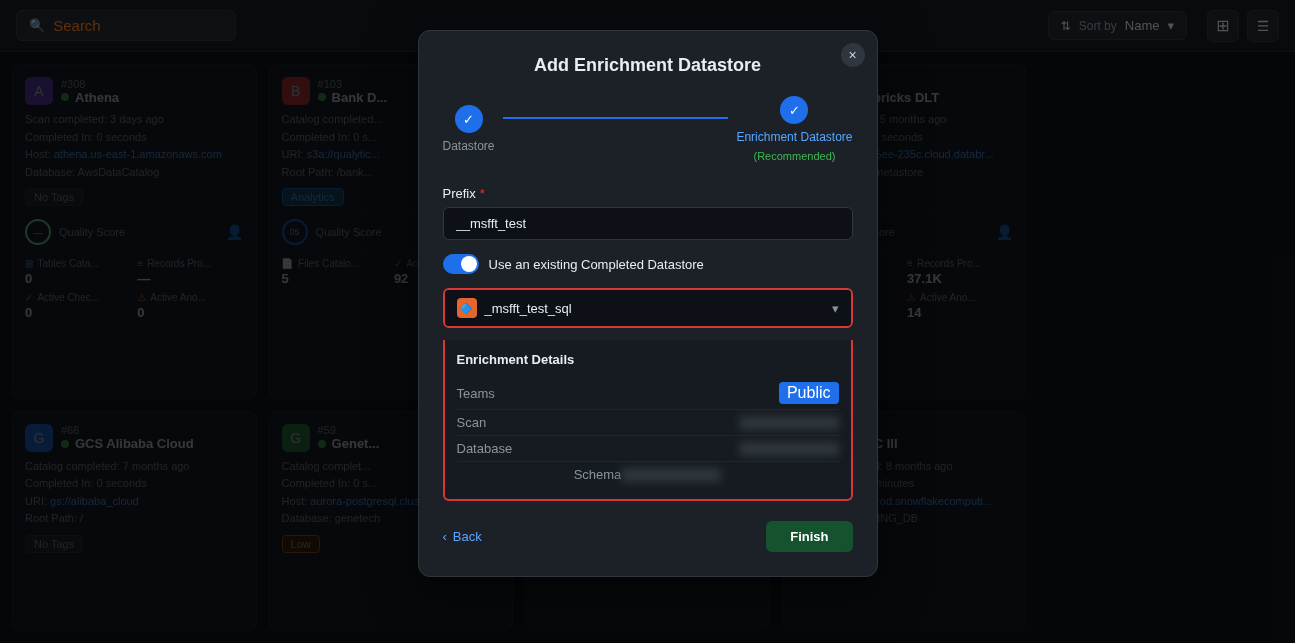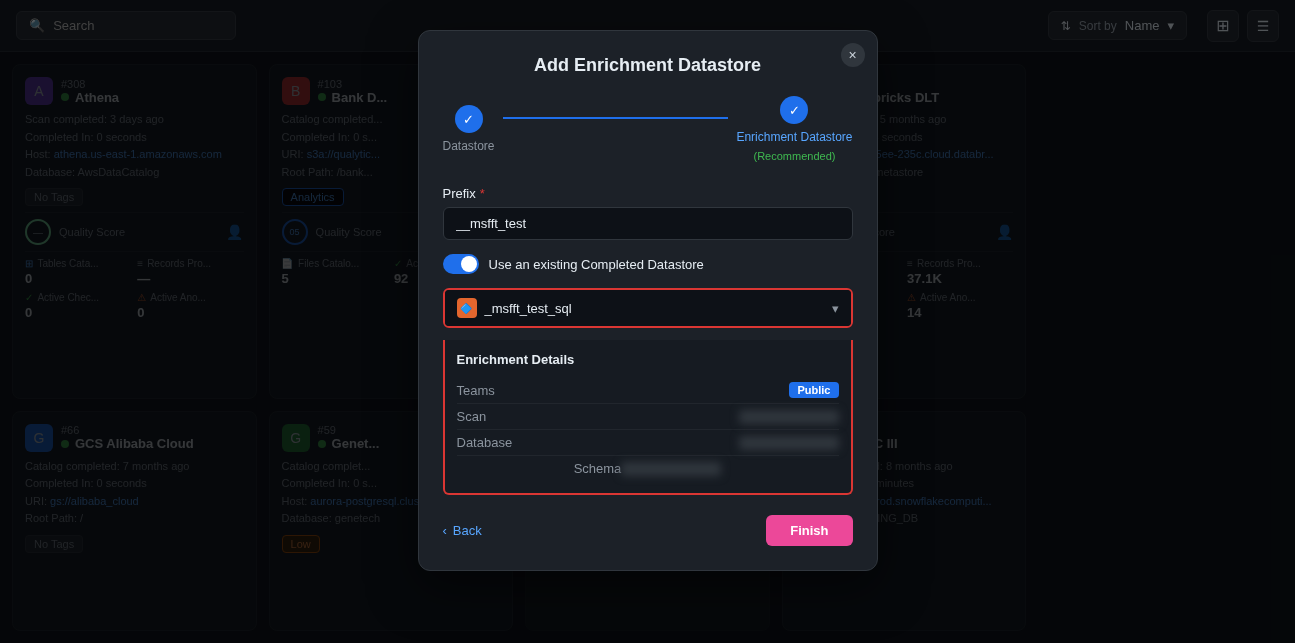--- a/index.html
+++ b/index.html
@@ -126,21 +126,21 @@
 
     .tag {
       display: inline-block;
       background: #21262d;
       border: 1px solid #30363d;
       border-radius: 4px;
       padding: 2px 8px;
       font-size: 11px;
       color: #8b949e;
     }
-    .tag.analytics { background: #000000; color: #58a6ff; border-color: #1f6feb; }
+    .tag.analytics { background: #0c4a6e; color: #58a6ff; border-color: #1f6feb; }
     .tag.low { background: #3d2200; color: #f0883e; border-color: #c45a00; }
 
     .quality-score {
       display: flex;
       align-items: center;
       gap: 8px;
       padding: 6px 0;
       border-top: 1px solid #21262d;
       border-bottom: 1px solid #21262d;
     }
@@ -377,24 +377,24 @@
       padding: 5px 0;
       font-size: 13px;
       color: #8b949e;
       border-bottom: 1px solid #21262d;
     }
     .detail-row:last-child { border-bottom: none; justify-content: center; }
     .detail-key { color: #8b949e; }
     .badge-public {
       background: #1f6feb;
       color: white;
-      font-size: 11px;
+      font-size: 16px;
       padding: 2px 8px;
       border-radius: 4px;
-      font-weight: 700;
+      font-weight: 400;
     }
     .blurred {
       filter: blur(4px);
       background: #30363d;
       color: transparent;
       border-radius: 3px;
       display: inline-block;
       min-width: 100px;
       height: 14px;
     }
@@ -410,37 +410,37 @@
       background: transparent;
       border: none;
       color: #58a6ff;
       font-size: 13px;
       cursor: pointer;
       display: flex;
       align-items: center;
       gap: 6px;
     }
     .btn-finish {
-      background: #ec4899;
+      background: #14532d;
       border: none;
       border-radius: 6px;
       color: white;
       font-size: 13px;
       font-weight: 600;
       padding: 8px 24px;
       cursor: pointer;
     }
   </style>
 </head>
 <body>
 
 <div class="top-bar">
   <div class="search-box">
     <span>🔍</span>
-    <span style="color:#a3a3a3;font-size:13px;text-align:center;">Search</span>
+    <span style="color:#f97316;font-size:15px;text-align:center;">Search</span>
   </div>
   <div style="flex:1"></div>
   <div class="sort-box">
     <span style="font-size:12px;">⇅</span>
     <span style="color:#8b949e;font-size:12px;">Sort by</span>
     <span>Name</span>
     <span>▾</span>
   </div>
   <div style="display:flex;gap:8px;margin-left:8px;">
     <div style="width:32px;height:32px;background:#21262d;border:1px solid #30363d;border-radius:6px;display:flex;align-items:center;justify-content:center;font-size:16px;">⊞</div>

